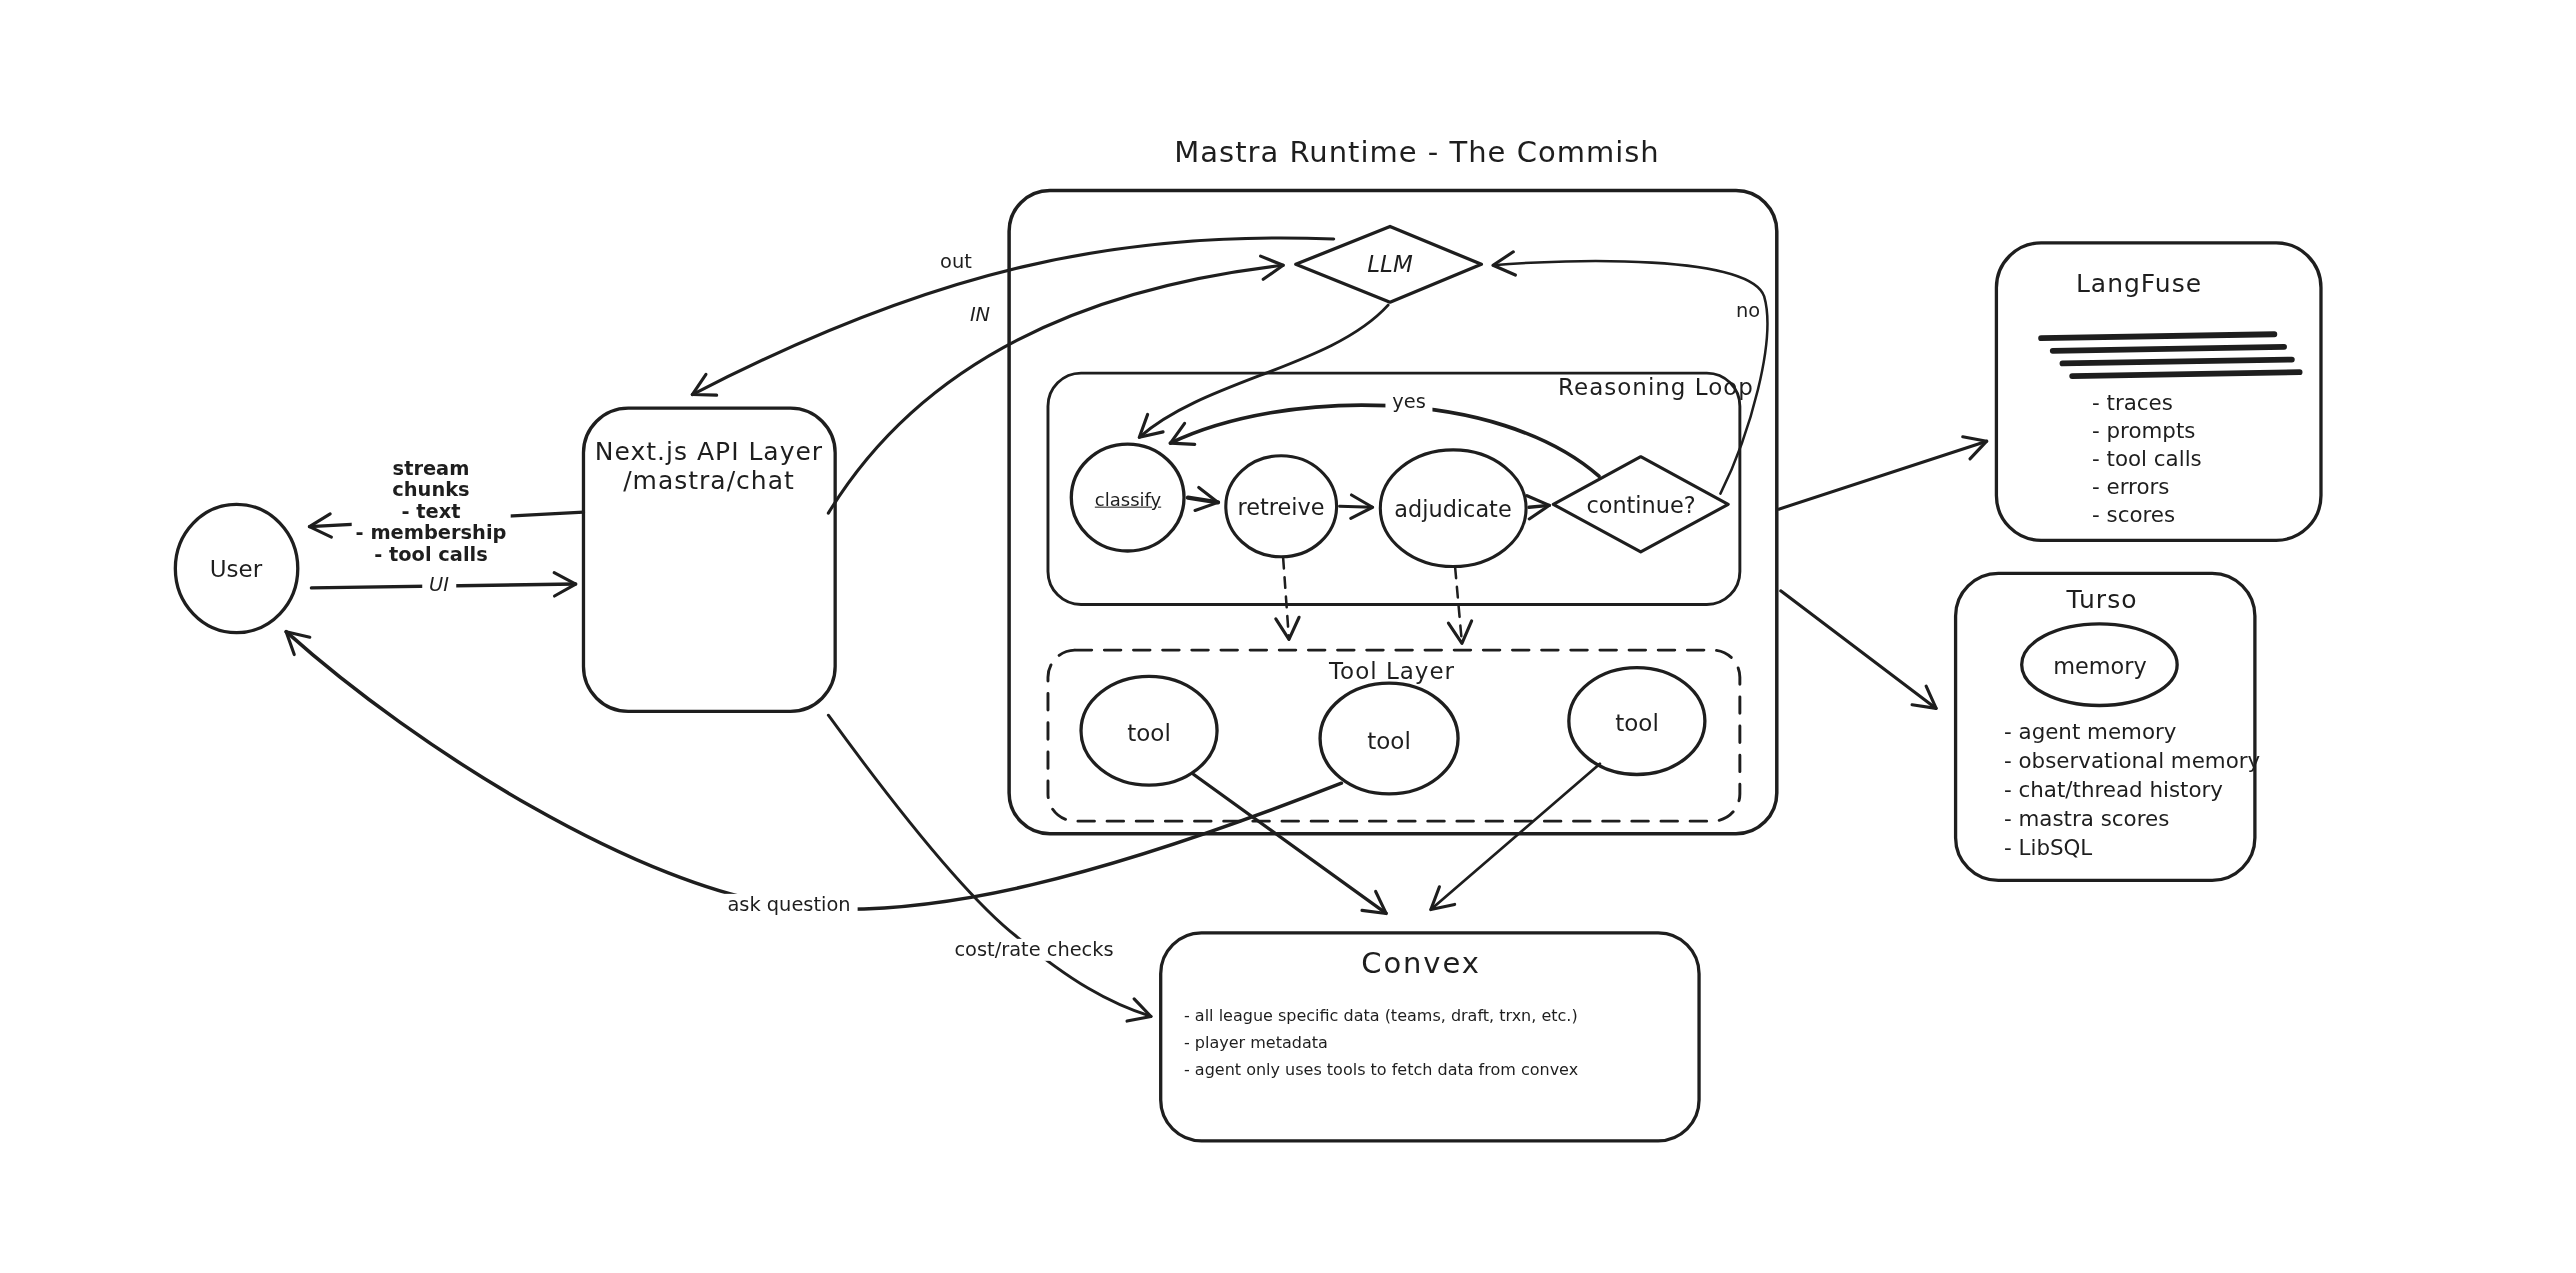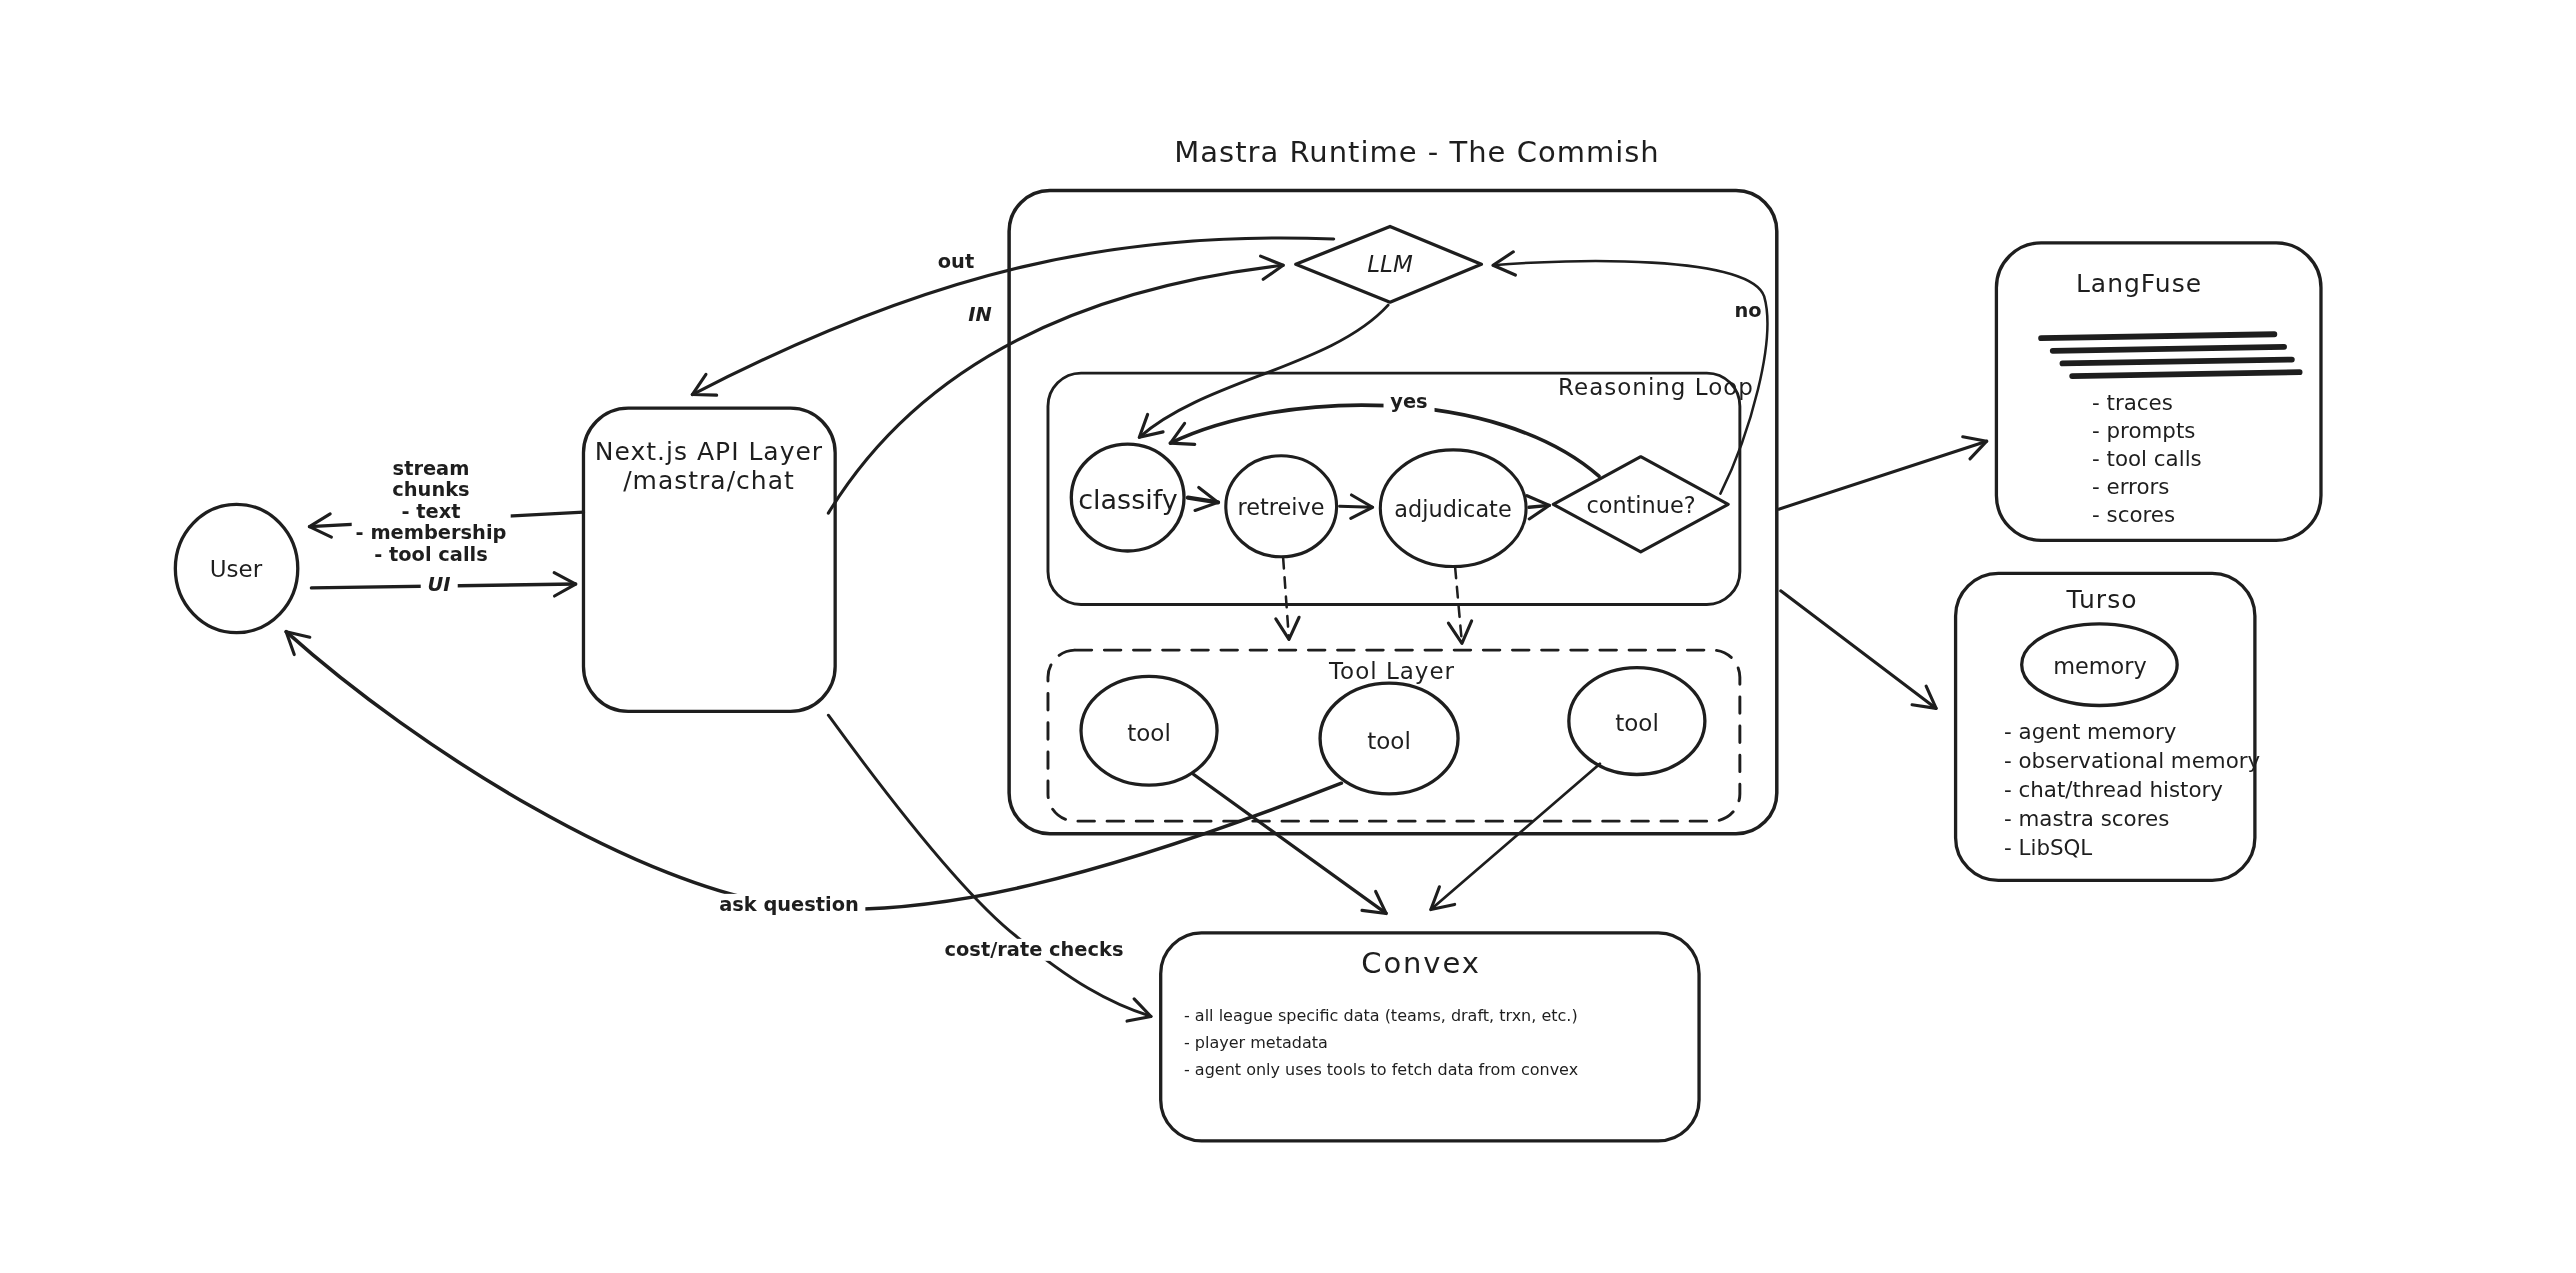--- a/index.html
+++ b/index.html
@@ -8,21 +8,21 @@
     font-family:"DejaVu Sans","Liberation Sans",sans-serif;color:#1e1e1e;overflow:hidden;
   }
   svg.wires{position:absolute;left:0;top:0;}
   .lbl{position:absolute;transform:translate(-50%,-50%);white-space:nowrap;line-height:1.15;}
   .bg{background:#ffffff;padding:0 6.8px;}
   .it{font-style:italic;}
   .title{font-size:29px;letter-spacing:1px;}
   .boxtitle{font-size:25px;letter-spacing:1px;}
   .bigtitle{font-size:29px;letter-spacing:1.9px;}
   .node{font-size:23px;}
-  .small{font-size:19.4px;font-weight:bold;}
+  .small{font-size:19.4px;}
   .zone{font-size:23px;letter-spacing:1px;}
   .list{position:absolute;font-size:21.4px;line-height:28px;white-space:nowrap;}
   .list.convex{font-size:16px;line-height:27px;}
   .centerblock{position:absolute;text-align:center;white-space:nowrap;}
   .streamblock{
     position:absolute;text-align:center;font-size:19.4px;line-height:21.4px;
     background:#ffffff;padding:1.9px 3.9px;transform:translate(-50%,0);font-weight:bold;
   }
 </style>
 </head>
@@ -106,21 +106,21 @@
 
   <div class="lbl node" style="left:236px;top:569px;">User</div>
 
   <div class="centerblock boxtitle" style="left:583px;top:437px;width:252px;line-height:29px;">
     <div>Next.js API Layer</div>
     <div>/mastra/chat</div>
   </div>
 
   <div class="lbl node it" style="left:1390px;top:264px;">LLM</div>
   <div class="lbl zone" style="left:1656px;top:387px;">Reasoning Loop</div>
-  <div class="lbl node" style="left:1128px;top:500px;font-size:27px;">classify</div>
+  <div class="lbl node" style="left:1128px;top:500px;font-size:18px;text-decoration:underline;">classify</div>
   <div class="lbl node" style="left:1281px;top:508px;font-size:22.4px;">retreive</div>
   <div class="lbl node" style="left:1453px;top:510px;font-size:22.4px;">adjudicate</div>
   <div class="lbl node" style="left:1641px;top:506px;font-size:22.4px;">continue?</div>
   <div class="lbl zone" style="left:1392px;top:671px;">Tool Layer</div>
   <div class="lbl node" style="left:1149px;top:733px;">tool</div>
   <div class="lbl node" style="left:1389px;top:741px;">tool</div>
   <div class="lbl node" style="left:1637px;top:723px;">tool</div>
 
   <div class="lbl boxtitle" style="left:2139px;top:284px;">LangFuse</div>
   <div class="list" style="left:2092px;top:389px;">

